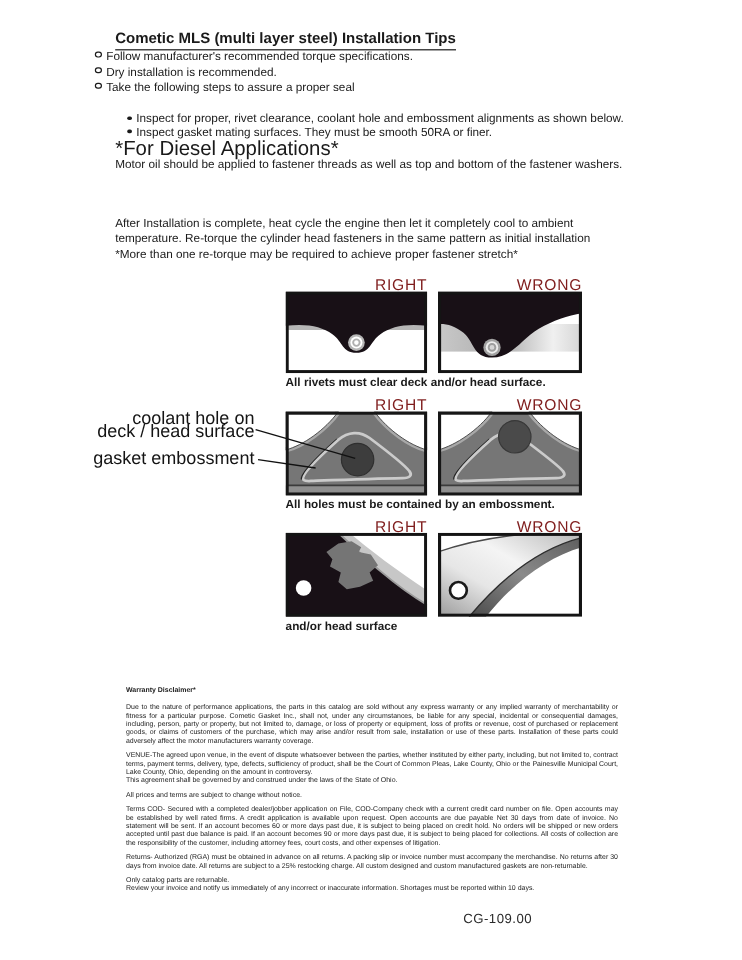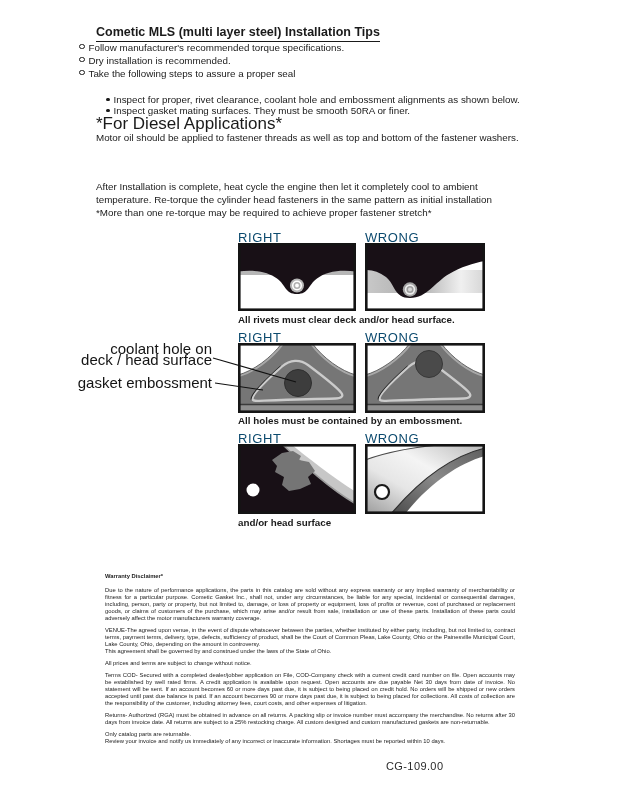--- a/index.html
+++ b/index.html
@@ -20,21 +20,21 @@
     display:inline-block;margin-right:4px;position:relative;top:-2px;flex:none;}
   .sub-bullet-row{left:106px;font-size:9.8px;line-height:13px;white-space:nowrap;display:flex;align-items:baseline;}
   .b-marker{width:3.5px;height:3.5px;background:#1a1a1a;border-radius:50%;
     display:inline-block;margin-right:4px;position:relative;top:-2px;flex:none;}
 
   .diesel-heading{left:96px;top:114px;font-size:17px;font-weight:normal;white-space:nowrap;}
   .para{left:96px;font-size:9.8px;line-height:12.6px;}
   .para div{white-space:nowrap;}
 
   
-  .fig-label{font-size:13px;letter-spacing:.6px;text-align:left;color:#0c4a6e;}
+  .fig-label{font-size:13px;letter-spacing:.6px;text-align:right;color:#7f1d1d;}
   .fig-box{border:0;}
   .fig-box svg{display:block;}
   .fig-caption{font-size:9.8px;font-weight:bold;white-space:nowrap;line-height:11px;}
   .side-label{font-size:15px;line-height:10.5px;text-align:right;white-space:nowrap;color:#141414;}
 
   
   .disclaimer{left:105px;top:573px;width:410px;font-size:5.8px;line-height:7px;color:#222;}
   .disclaimer .dh{font-weight:bold;margin:0 0 7px 0;}
   .dp{margin:0 0 5px 0;text-align:justify;}
   .dp.tight{margin-bottom:0;}

